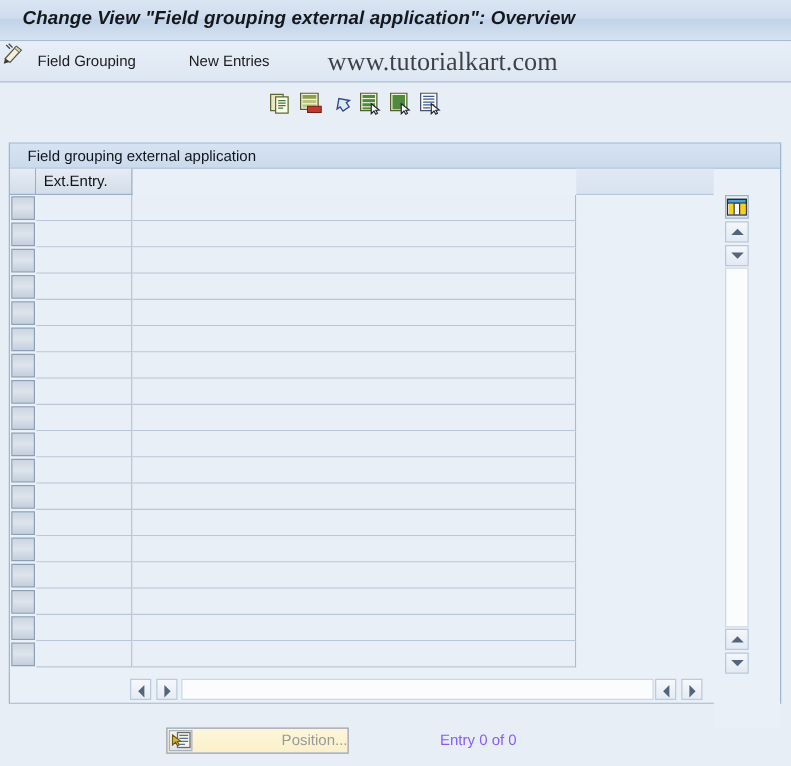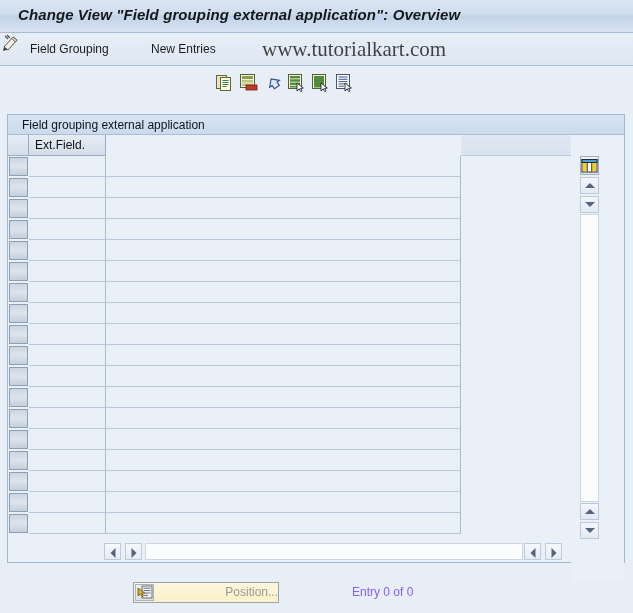--- a/index.html
+++ b/index.html
@@ -392,21 +392,21 @@
 <div class="panel">
 
   <div class="panel-caption">
     <span>Field grouping external application</span>
   </div>
 
   <div class="grid">
 
     <div class="grid-header">
       <div class="hdr-cell" id="hdr-sel"></div>
-      <div class="hdr-cell" id="hdr-col0">Ext.Field.</div>
+      <div class="hdr-cell" id="hdr-col0">Ext.Entry.</div>
       <div id="hdr-filler"></div>
     </div>
 
     <div class="grid-body" id="grid-body">
         <div class="row">
           <div class="cell-sel"></div>
           <div class="cell-a"></div>
           <div class="cell-b"></div>
           <div class="cell-pad"></div>
         </div>

